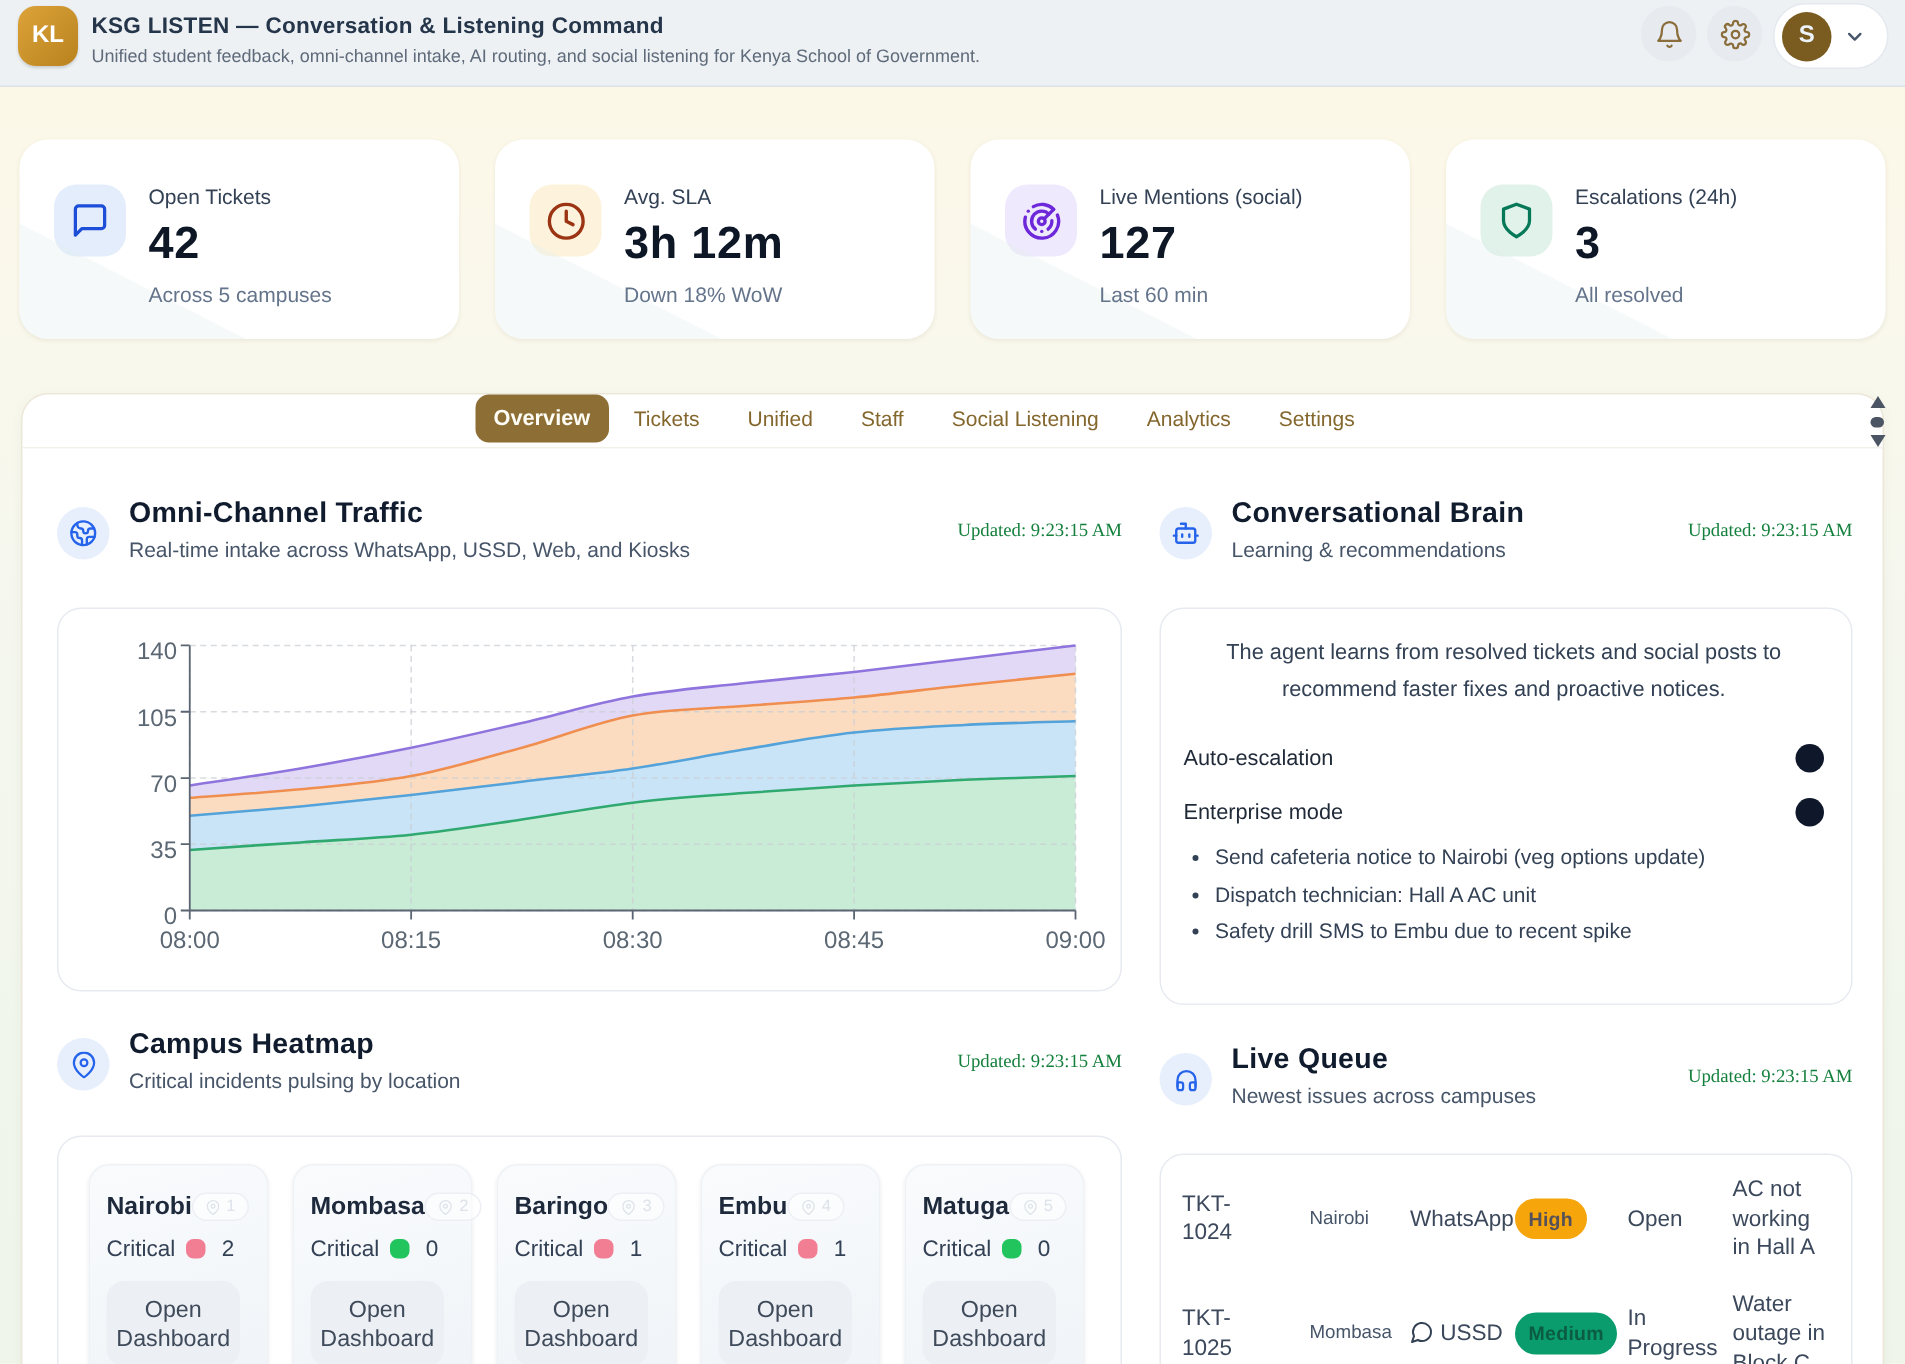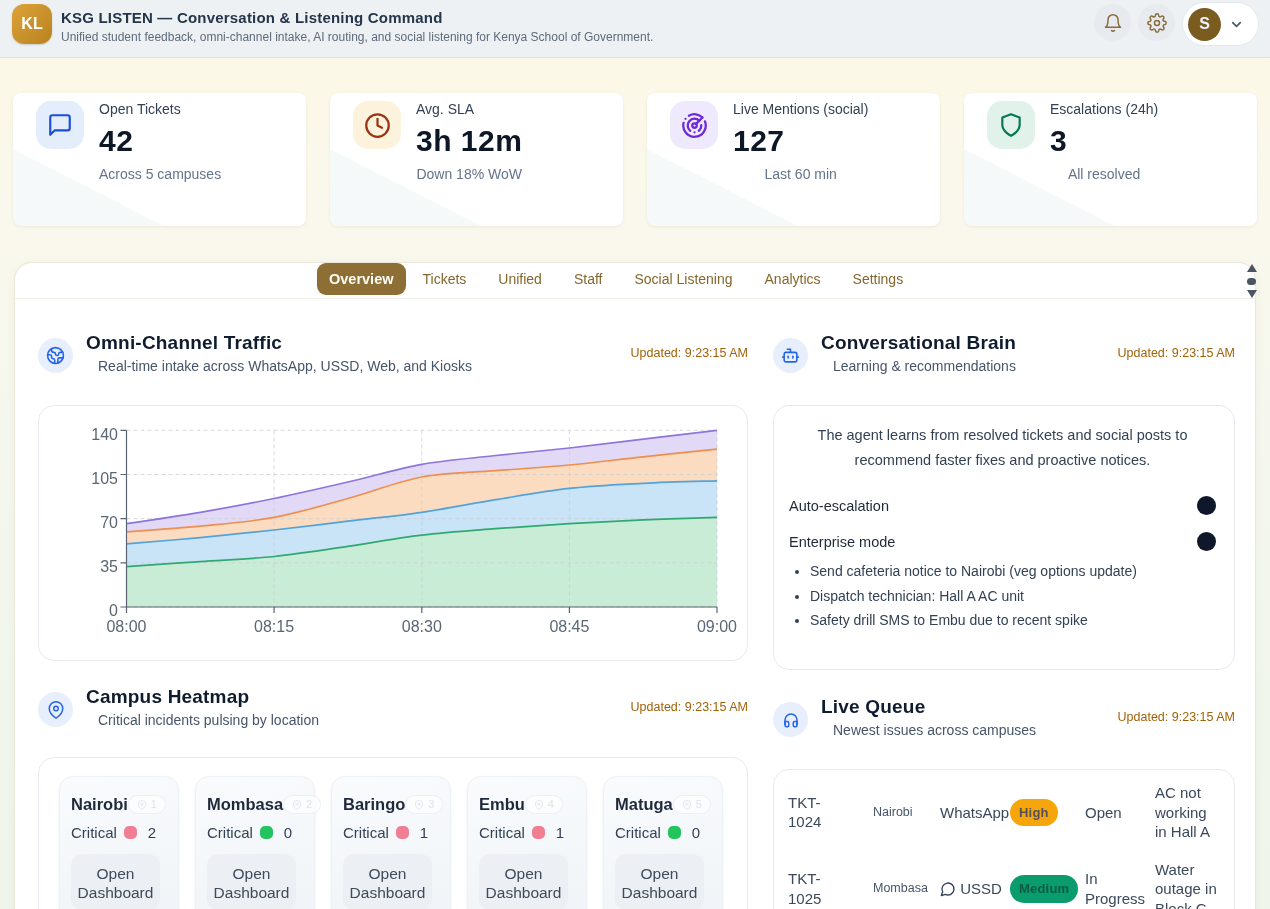--- a/index.html
+++ b/index.html
@@ -8,44 +8,44 @@
 
 .hdr { position:relative; height:58px; background:#edf1f4; border-bottom:1px solid #dce2e8; }
 .logo { position:absolute; left:12px; top:4px; width:40px; height:40px; border-radius:12px; background:linear-gradient(135deg,#dda339,#b8821e); color:#fff; font-weight:bold; font-size:16px; display:flex; align-items:center; justify-content:center; box-shadow:0 1px 2px rgba(0,0,0,.15); }
 .hdr-title { position:absolute; left:61px; top:9px; font-size:15px; font-weight:bold; color:#25354a; letter-spacing:.2px; }
 .hdr-sub { position:absolute; left:61px; top:30px; font-size:12px; color:#5f6b7a; }
 .icbtn { position:absolute; top:4px; width:37px; height:37px; border-radius:50%; background:#e7eaee; display:flex; align-items:center; justify-content:center; }
 .avatar-pill { position:absolute; left:1182px; top:2px; width:77px; height:44px; background:#fff; border:1px solid #e4e9ef; border-radius:22px; display:flex; align-items:center; padding-left:5px; gap:8px; }
 .avatar { width:33px; height:33px; border-radius:50%; background:#7a5c20; color:#edf3fb; display:flex; align-items:center; justify-content:center; font-weight:bold; font-size:16px; }
 
 .stats { position:absolute; top:93px; left:13px; width:1244px; display:flex; gap:24px; }
-.stat { width:293px; background:#fff; border-radius:8px; height:133px; box-shadow:0 1px 3px rgba(120,110,70,.10); position:relative; overflow:hidden; padding:8px 0 0 23px; display:flex; gap:15px; }
+.stat { width:293px; background:#fff; border-radius:19px; height:133px; box-shadow:0 1px 3px rgba(120,110,70,.10); position:relative; overflow:hidden; padding:30px 0 0 23px; display:flex; gap:15px; }
 .stat::after { content:""; position:absolute; inset:0; background:linear-gradient(207deg, rgba(226,238,237,0) 72.5%, rgba(226,238,237,.34) 73%); }
 .stat > .stat-tx { position:relative; z-index:1; }
 .stat-ic { width:48px; height:48px; border-radius:15px; display:flex; align-items:center; justify-content:center; flex:0 0 48px; }
 .stat-label { font-size:14px; color:#334155; margin-top:0; }
 .stat-num { font-size:30px; font-weight:bold; color:#0e1726; margin-top:7px; letter-spacing:.5px; }
-.stat-sub { font-size:14px; color:#64748b; margin-top:8px;text-align:center; }
+.stat-sub { font-size:14px; color:#64748b; margin-top:8px; }
 
 .main { position:absolute; top:262px; left:14px; width:1242px; height:700px; background:#fff; border-radius:18px 18px 0 0; border:1px solid #ece7d8; border-bottom:none; box-shadow:0 2px 8px rgba(120,110,60,.06); }
 .tabs { display:flex; justify-content:flex-start; align-items:flex-start; gap:2px; height:36px; padding:0 0 0 302px; border-bottom:1px solid #f1f1ea; }
 .tab { font-size:14px; color:#84672d; padding:8px 15px; border-radius:999px; }
 .tab.active { background:#8d6e35; color:#fdfcf5; font-weight:bold; font-size:14.5px; padding:8px 12px; border-radius:9px; }
 .sbar { position:absolute; top:1px; right:-2px; width:11px; height:34px; display:flex; flex-direction:column; align-items:center; justify-content:space-between; }
 .sb-up { width:0; height:0; border-left:5px solid transparent; border-right:5px solid transparent; border-bottom:8px solid #4b5563; }
 .sb-dn { width:0; height:0; border-left:5px solid transparent; border-right:5px solid transparent; border-top:8px solid #4b5563; }
 .sb-th { width:9px; height:7px; border-radius:3.5px; background:#4b5563; }
 
 .grid { display:grid; grid-template-columns:710px 462px; gap:0 25px; padding:0 23px; }
 .sec-h { display:flex; align-items:flex-start; }
 .sec-ic { width:35px; height:35px; border-radius:50%; background:#e8effc; display:flex; align-items:center; justify-content:center; margin-top:5px; flex:0 0 35px; }
 .sec-tx { margin-left:13px; }
 .sec-t { font-size:19px; font-weight:bold; color:#101c2e; line-height:1; letter-spacing:.2px; }
-.sec-s { font-size:14px; color:#475569; margin-top:6px;margin-left:12px; }
-.sec-u { margin-left:auto; font-size:12.5px; color:#a16207; padding-top:13px; }
+.sec-s { font-size:14px; color:#475569; margin-top:6px; }
+.sec-u { margin-left:auto; font-size:12.5px; color:#15803d; padding-top:13px;font-family:Liberation Serif, serif; }
 .panel { background:#fff; border:1px solid #e7eaf0; border-radius:16px; }
 
 .chart-panel { margin-top:31px; height:256px; overflow:hidden; }
 
 .heat-panel { margin-top:29px; height:230px; padding:18px 20px; display:flex; gap:16px; overflow:hidden; }
 .campus { width:120px; border-radius:14px; background:linear-gradient(165deg,#f9fbfd,#eef2f6); border:1px solid #eef1f5; box-shadow:0 1px 3px rgba(15,23,42,.06); padding:18px 12px 0 11px; flex:0 0 120px; }
 .campus .nm { font-size:16.5px; font-weight:bold; color:#1e293b; display:flex; align-items:center; letter-spacing:0; white-space:nowrap; }
 .campus .pill { font-size:11px; font-weight:normal; color:#dde3ea; border:1px solid #eceff4; background:rgba(255,255,255,.6); border-radius:10px; height:19px; line-height:17px; padding:0 8px; margin-left:0; white-space:nowrap; display:inline-flex; align-items:center; gap:4px; }
 .campus .crit { font-size:15px; color:#334155; margin-top:10px; display:flex; align-items:center; }
 .dot { width:13px; height:13px; border-radius:5px; margin:0 11px 0 7px; }

